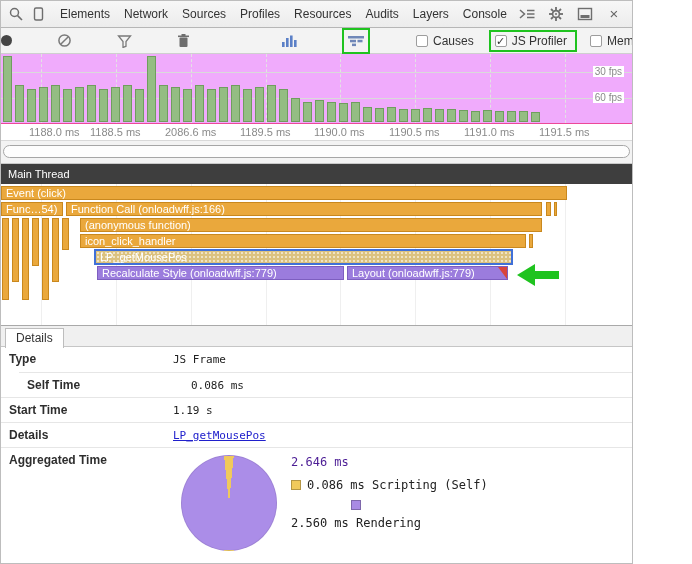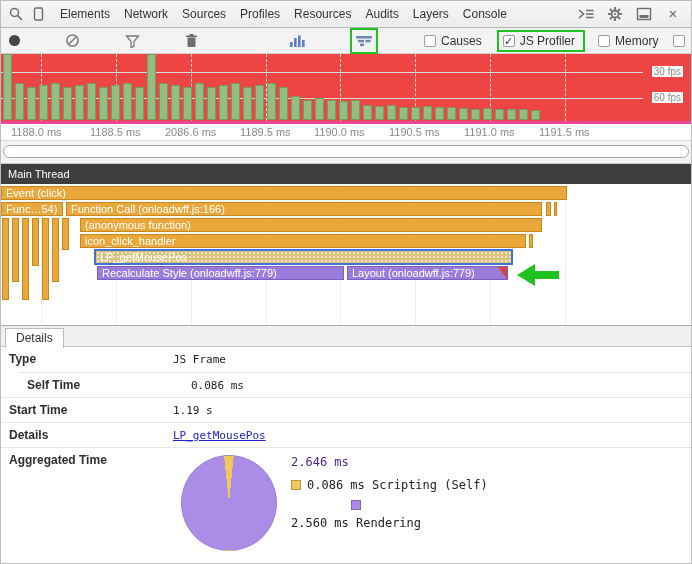--- a/index.html
+++ b/index.html
@@ -1,46 +1,46 @@
 <!DOCTYPE html>
 <html style="--scripting: #eaa83c; --scripting-border: #c9881e; --rendering: #9b7cdd; --rendering-border: #7d5ec0; --selected-fill: #dcc27f; --selection-blue: #4070d8; --frame-bar: #94bd83; --frame-bar-border: #6f9e5e; --annotation-green: #1fc31f; --link: #2020cc; --warning-red: #d9453c;"><head>
 <meta charset="utf-8">
 <style>
   html,body{margin:0;padding:0;background:#fff;}
   .win{
-    position:relative;width:692px;height:564px;box-sizing:border-box;
+    position:relative;width:633px;height:564px;box-sizing:border-box;
     border:1px solid #bdbdbd;overflow:hidden;background:#fff;
     font-family:"Liberation Sans",sans-serif;-webkit-font-smoothing:antialiased;
   }
   
   .tabbar{display:flex;align-items:center;height:27px;background:linear-gradient(#f7f7f7,#ececec);
     border-bottom:1px solid #b6b6b6;box-sizing:border-box;padding-left:4px;}
   .ticon{display:inline-flex;align-items:center;justify-content:center;width:22px;height:22px;color:#6e6e6e;}
   .tabs{display:flex;align-items:stretch;height:100%;margin-left:4px;}
   .tab{padding:0 7px;line-height:26px;font-size:12px;color:#333;white-space:nowrap;}
   .tab.selected{background:#d7d7d7;border-left:1px solid #a9a9a9;border-right:1px solid #a9a9a9;}
   .tright{margin-left:auto;display:flex;align-items:center;gap:7px;padding-right:7px;}
   .close-x{font-size:15px;color:#666;line-height:22px;}
   
   .toolbar2{display:flex;align-items:center;height:26px;background:#f3f3f3;
-    border-bottom:1px solid #cfcfcf;box-sizing:border-box;padding-left:8px;gap:36px;}
+    border-bottom:1px solid #cfcfcf;box-sizing:border-box;gap:36px;}
   .icon-btn{display:inline-flex;align-items:center;justify-content:center;width:20px;height:20px;margin-right:9px;}
   .rec{width:11px;height:11px;border-radius:50%;background:#454545;}
   .sep{width:1px;height:16px;background:#d2d2d2;margin:0 9px 0 1px;}
   .hlbox{display:inline-flex;align-items:center;border:2px solid var(--annotation-green);
     padding:1px 2px;margin-right:10px;background:#f3f3f3;}
   .hlbox .icon-btn{margin-right:0;}
   .cbs{display:inline-flex;align-items:center;}
   .cb{display:inline-flex;align-items:center;gap:5px;margin-right:15px;}
   .cb.hl{border:2px solid var(--annotation-green);padding:2px 8px 2px 4px;margin-right:13px;}
   .cbbox{width:12px;height:12px;box-sizing:border-box;border:1px solid #9d9d9d;border-radius:2px;
     background:#fff;font-size:11px;line-height:10px;text-align:center;color:#333;}
   .cblab{font-size:12px;color:#333;white-space:nowrap;}
   
-  .overview{position:relative;height:70px;background:#ef4444;border-bottom:3px solid #ec4899;box-sizing:border-box;overflow:hidden;}
+  .overview{position:relative;height:70px;background:#f0abfc;border-bottom:1px solid #ec4899;box-sizing:border-box;overflow:hidden;}
   .ovbar{position:absolute;bottom:1px;width:9px;box-sizing:border-box;z-index:2;
     background:var(--frame-bar);border:1px solid var(--frame-bar-border);}
   .fpsline{position:absolute;left:0;width:642px;height:1px;background:#dadada;z-index:1;}
   .fpslab{position:absolute;right:8px;font-size:10px;color:#8a8a8a;background:#fff;padding:0 2px;z-index:3;}
   .gridv{position:absolute;top:0;bottom:0;width:0;z-index:0;}
   .gridv.dash{border-left:1px dashed #e3e3e3;}
   .gridv.solid{border-left:1px solid #efefef;}
   
   .ruler{position:relative;height:17px;background:#fff;border-bottom:1px solid #d9d9d9;box-sizing:border-box;}
   .rlab{position:absolute;top:2px;font-size:11px;color:#8a8a8a;white-space:nowrap;}
@@ -264,21 +264,21 @@
       <div class="ovbar" style="left: 458px; height: 12px;"></div>
       <div class="ovbar" style="left: 470px; height: 11px;"></div>
       <div class="ovbar" style="left: 482px; height: 12px;"></div>
       <div class="ovbar" style="left: 494px; height: 11px;"></div>
       <div class="ovbar" style="left: 506px; height: 11px;"></div>
       <div class="ovbar" style="left: 518px; height: 11px;"></div>
       <div class="ovbar" style="left: 530px; height: 10px;"></div>
     </div>
 
   <div class="ruler">
-      <span class="rlab" style="left: 10px;">1188.0 ms</span>
+      <span class="rlab" style="left: 28px;">1188.0 ms</span>
       <span class="rlab" style="left: 89px;">1188.5 ms</span>
       <span class="rlab" style="left: 164px;">2086.6 ms</span>
       <span class="rlab" style="left: 239px;">1189.5 ms</span>
       <span class="rlab" style="left: 313px;">1190.0 ms</span>
       <span class="rlab" style="left: 388px;">1190.5 ms</span>
       <span class="rlab" style="left: 463px;">1191.0 ms</span>
       <span class="rlab" style="left: 538px;">1191.5 ms</span>
     </div>
 
   <div class="scrollstrip">

